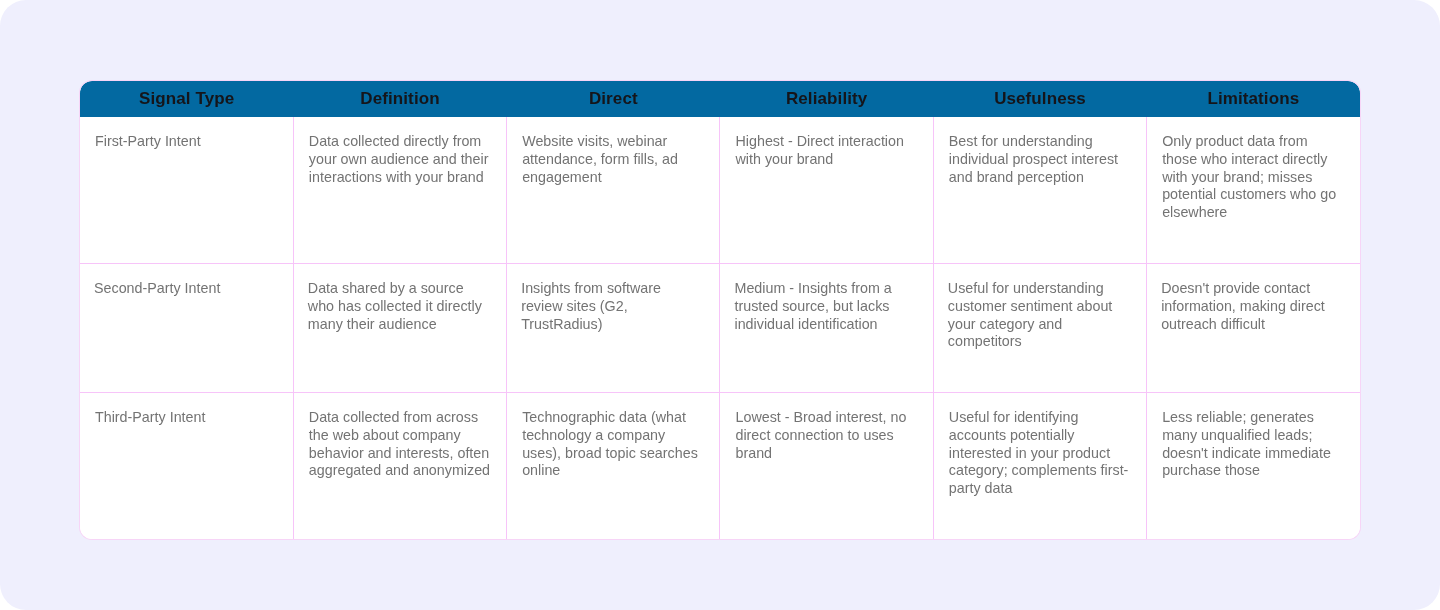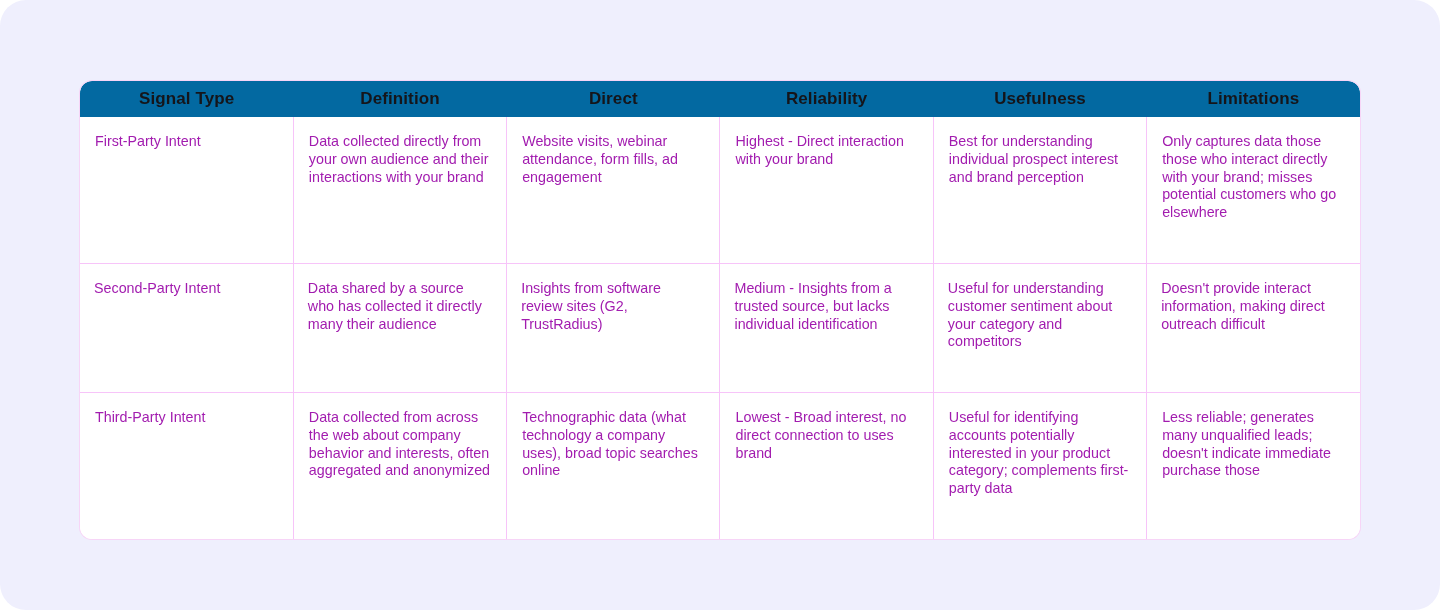--- a/index.html
+++ b/index.html
@@ -49,21 +49,21 @@
     height: 36px;
     padding: 0 2px;
     border: none;
     letter-spacing: 0.1px;
   }
   thead th:first-child { border-top-left-radius: 12px; }
   thead th:last-child  { border-top-right-radius: 12px; margin-top: 46px; }
 
   tbody td {
     background: #ffffff;
-    color: #a21caf;
+    color: #737373;
     font-size: 14.3px;
     line-height: 17.8px;
     vertical-align: top;
     padding: 16px 15px 18px 15px;
     border-right: 1.6px solid #f7c4f9;
     border-bottom: 1.6px solid #f7c4f9;
     word-wrap: break-word;
   }
   tbody td:last-child { border-right: none; }
   tbody tr:last-child td { border-bottom: none; }
@@ -101,29 +101,29 @@
           <th>Limitations</th>
         </tr>
       </thead>
       <tbody>
         <tr>
           <td class="signal-cell">First-Party Intent</td>
           <td>Data collected directly from your own audience and their interactions with your brand</td>
           <td>Website visits, webinar attendance, form fills, ad engagement</td>
           <td>Highest - Direct interaction with your brand</td>
           <td>Best for understanding individual prospect interest and brand perception</td>
-          <td>Only captures data those those who interact directly with your brand; misses potential customers who go elsewhere</td>
+          <td>Only product data from those who interact directly with your brand; misses potential customers who go elsewhere</td>
         </tr>
         <tr>
           <td class="signal-cell">Second-Party Intent</td>
           <td>Data shared by a source who has collected it directly many their audience</td>
           <td>Insights from software review sites (G2, TrustRadius)</td>
           <td>Medium - Insights from a trusted source, but lacks individual identification</td>
           <td>Useful for understanding customer sentiment about your category and competitors</td>
-          <td>Doesn't provide interact information, making direct outreach difficult</td>
+          <td>Doesn't provide contact information, making direct outreach difficult</td>
         </tr>
         <tr>
           <td class="signal-cell">Third-Party Intent</td>
           <td>Data collected from across the web about company behavior and interests, often aggregated and anonymized</td>
           <td>Technographic data (what technology a company uses), broad topic searches online</td>
           <td>Lowest - Broad interest, no direct connection to uses brand</td>
           <td>Useful for identifying accounts potentially interested in your product category; complements first-party data</td>
           <td>Less reliable; generates many unqualified leads; doesn't indicate immediate purchase those</td>
         </tr>
       </tbody>

